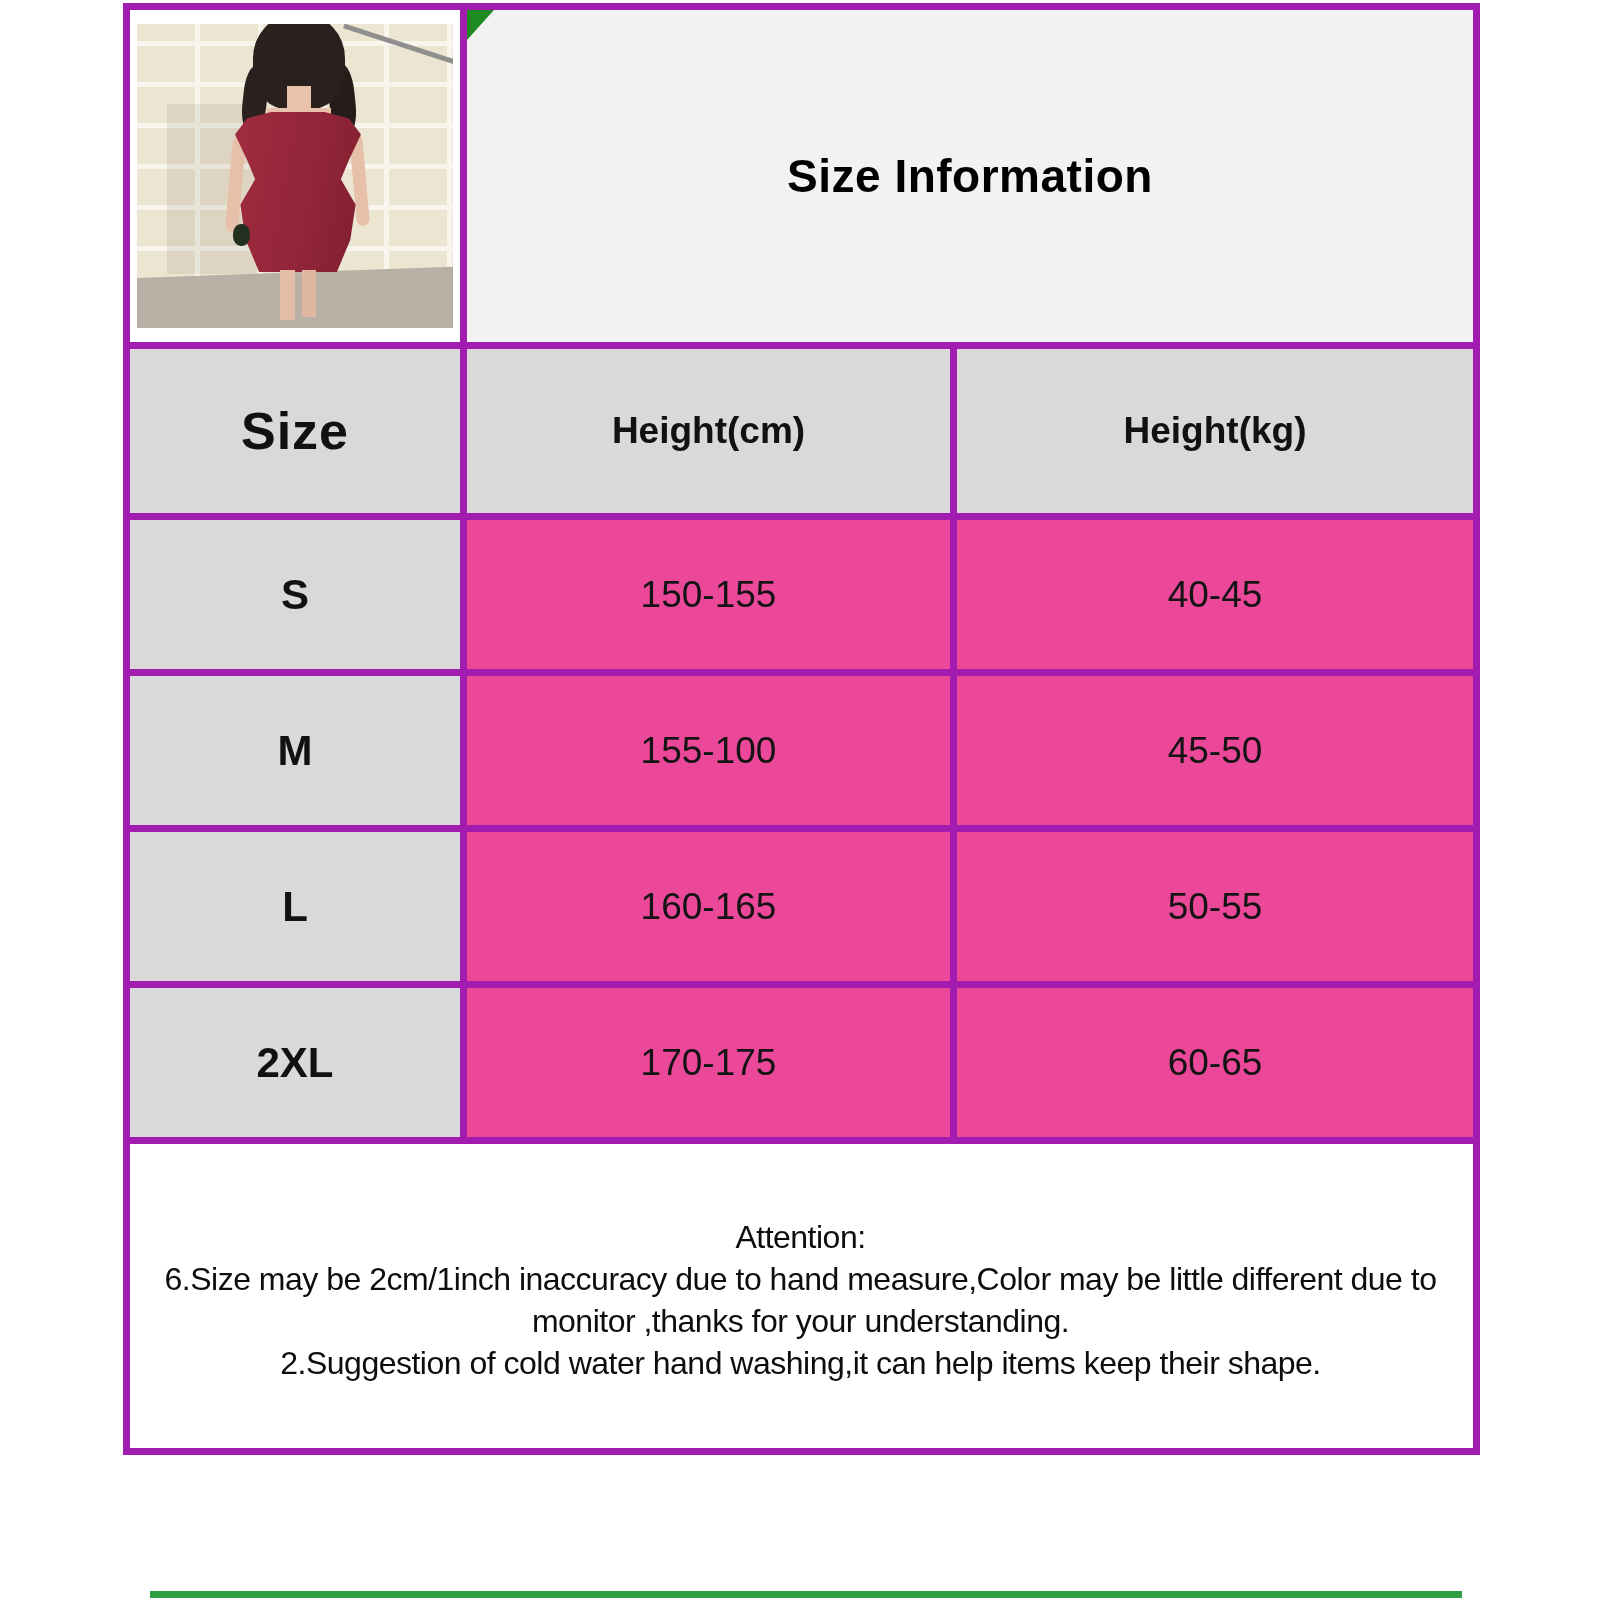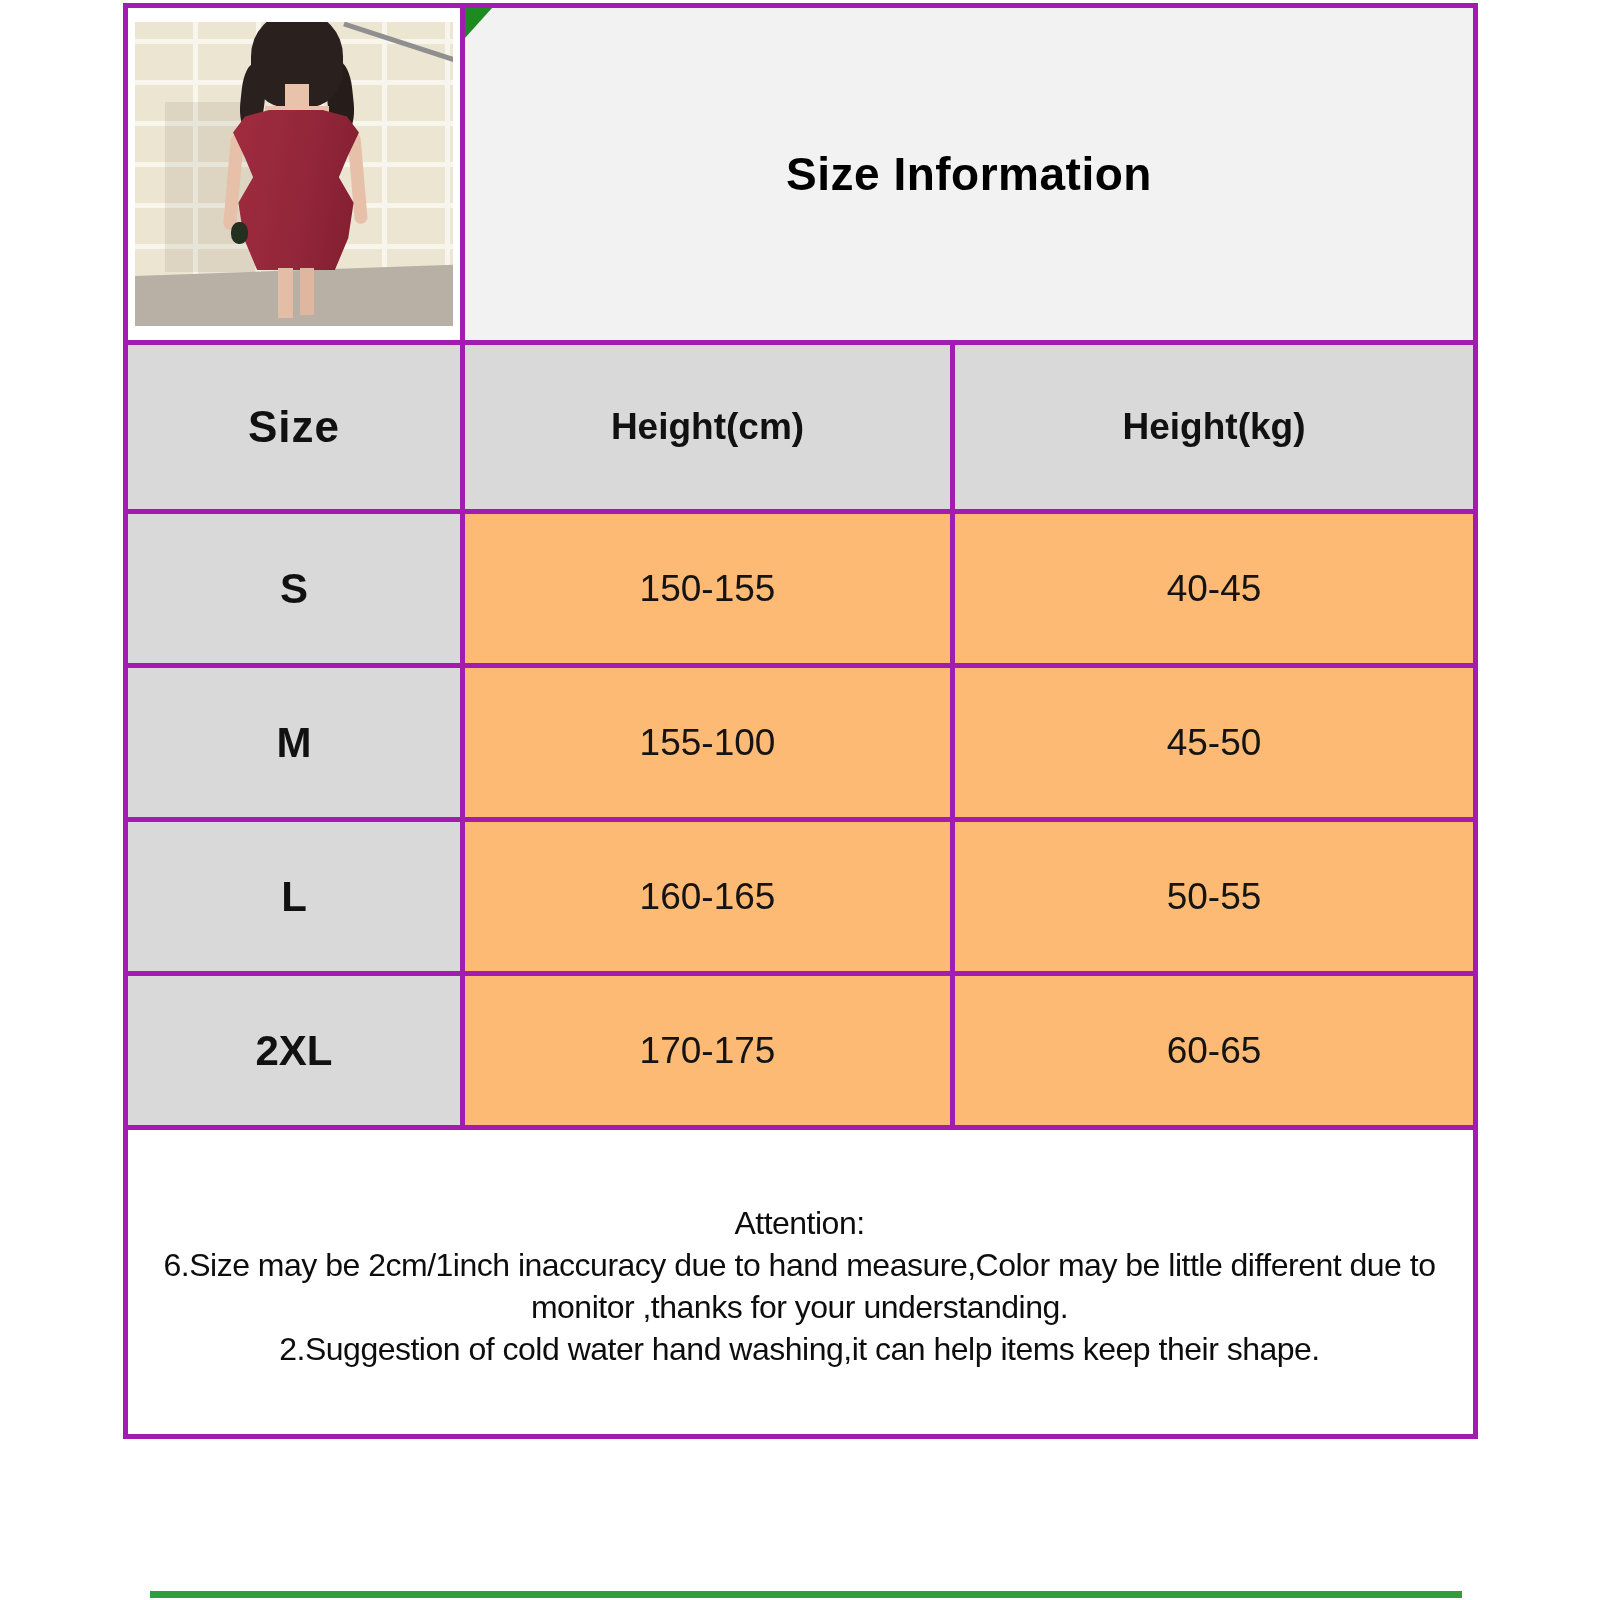--- a/index.html
+++ b/index.html
@@ -2,35 +2,35 @@
 <html><head>
 <meta charset="utf-8">
 <style>
   html,body{margin:0;padding:0;background:#ffffff;}
   body{width:1600px;height:1600px;position:relative;overflow:hidden;
        font-family:"Liberation Sans",sans-serif;color:#111;}
 
   .sheet{position:absolute;left:123px;top:3px;}
 
   table.size-table{border-collapse:collapse;table-layout:fixed;width:1350px;}
-  table.size-table td{border:5px solid #a21caf;text-align:center;vertical-align:middle;
+  table.size-table td{border:7px solid #a21caf;text-align:center;vertical-align:middle;
                       overflow:hidden;}
 
   td.cell-image{background:#ffffff;padding:7px;height:318px;}
   td.cell-title{background:#f2f2f2;position:relative;}
   .title-text{font-size:46px;font-weight:bold;color:#000;letter-spacing:0.5px;}
   .corner-marker{position:absolute;left:0;top:0;width:0;height:0;
                  border-top:30px solid #1e8b22;border-right:27px solid transparent;}
 
   td.cell-colhead{background:#d9d9d9;height:162px;font-weight:bold;}
-  .colhead-size{font-size:44px;letter-spacing:1px;}
+  .colhead-size{font-size:52px;letter-spacing:1px;}
   .colhead-small{font-size:37px;}
 
   td.cell-sizename{background:#d9d9d9;font-weight:bold;font-size:42px;height:147px;}
-  td.cell-value{background:#fdba74;font-size:37px;font-weight:400;color:#141414;}
+  td.cell-value{background:#ec4899;font-size:37px;font-weight:400;color:#141414;}
 
   td.cell-attention{background:#ffffff;text-align:left;vertical-align:top;
                     padding:8px 14px 0 12px;height:296px;}
   .attn{font-size:32px;line-height:1.32;letter-spacing:-0.5px;color:#0d0d0d;}
 
   
   .photo{position:relative;width:100%;height:304px;overflow:hidden;
          background-color:#ece5d2;
          background-image:
            repeating-linear-gradient(0deg,rgba(0,0,0,0) 0 36px,#f8f5ec 36px 41px),

